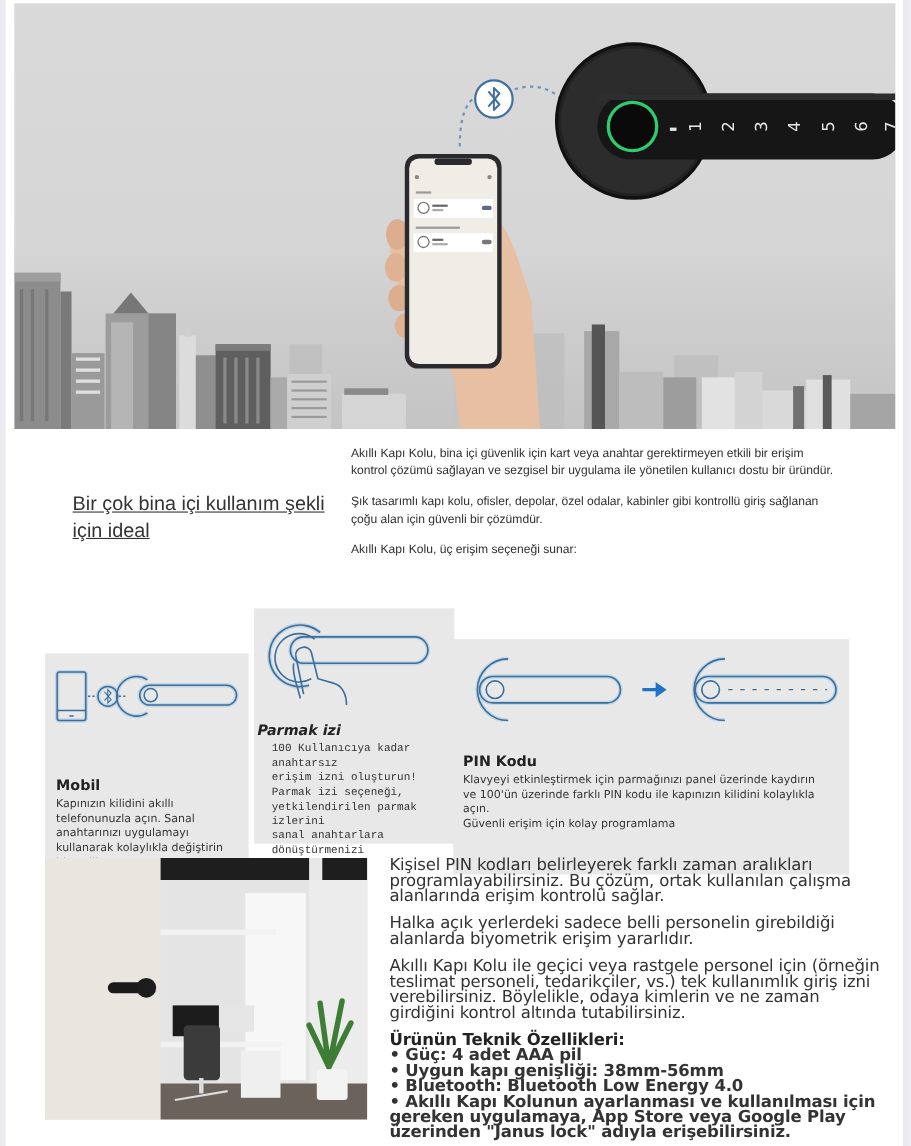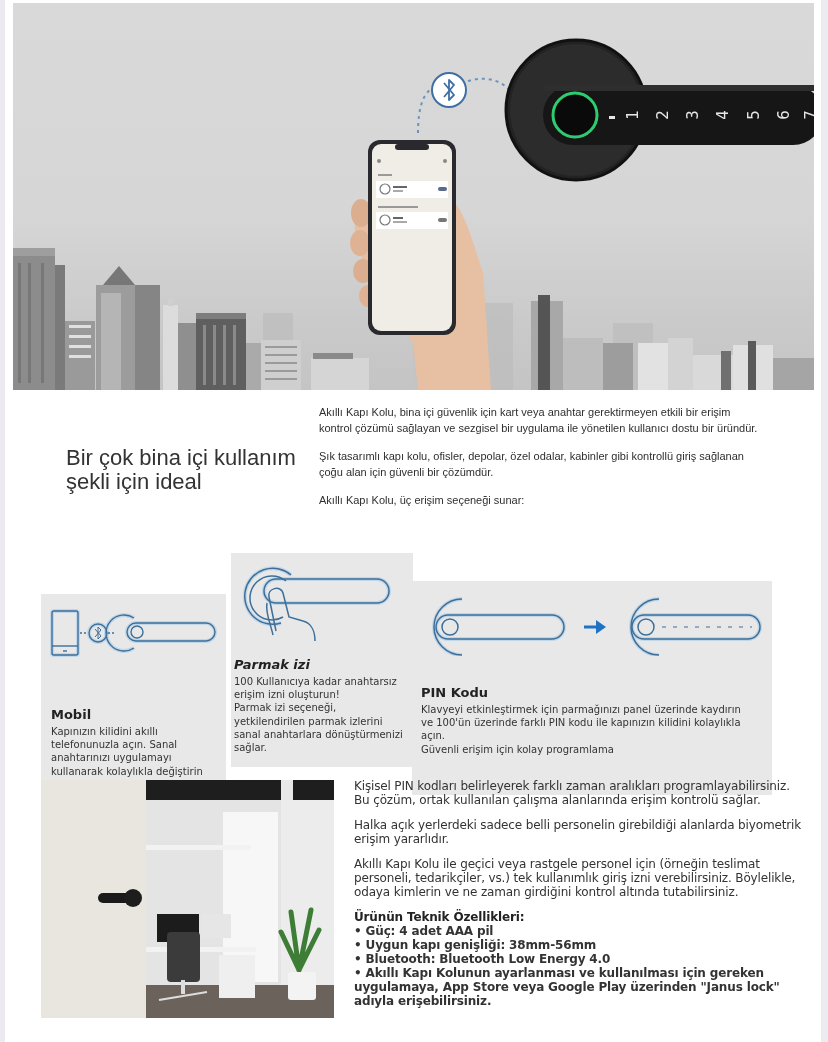--- a/index.html
+++ b/index.html
@@ -16,21 +16,21 @@
   .hero {
     position: absolute; left: 13px; top: 3px; width: 801px; height: 387px;
     background: linear-gradient(180deg, #d9d9d9 0%, #d6d6d6 55%, #cbcbcb 80%, #c4c4c4 100%);
     overflow: hidden;
   }
   .hero svg { position: absolute; left: 0; top: 0; }
 
   
   .intro-heading {
     position: absolute; left: 66px; top: 446px; width: 240px;
-    font-size: 22px; line-height: 24px; color: #333;
+    font-size: 18px; line-height: 24px; color: #333; text-decoration: underline;
   }
   .intro-text {
     position: absolute; left: 319px; top: 404px; width: 440px;
     font-size: 11px; line-height: 16px; color: #2f2f2f;
   }
   .intro-text p { margin: 0 0 12px 0; }
 
   
   .panel { position: absolute; top: 553px; height: 214px; background: #e8e8e8; }
   .panel svg { position: absolute; left: 0; top: 0; }
@@ -47,21 +47,21 @@
   
   .office {
     position: absolute; left: 41px; top: 780px; width: 293px; height: 238px; overflow: hidden;
     background: #e9e7e2;
   }
   .office svg { position: absolute; left: 0; top: 0; }
 
   
   .details {
     position: absolute; left: 354px; top: 779px; width: 450px;
-    font-family: "DejaVu Sans", sans-serif; font-size: 12px; line-height: 14px; color: #333;
+    font-family: "DejaVu Sans", sans-serif; font-size: 15px; line-height: 14px; color: #333;
     letter-spacing: -0.15px;
   }
   .details p { margin: 0 0 11px 0; }
   .details .spec-title { font-weight: bold; color: #222; margin: 0; }
   .details ul { list-style: none; margin: 0; padding: 0; font-weight: bold; }
   .details li { margin: 0; }
   .details li::before { content: "• "; }
 </style>
 </head>
 <body>
@@ -235,21 +235,21 @@
     </g>
     <g fill="none" stroke="#3d6f9a" stroke-width="1.5">
       <path d="M 60 22 A 28 28 0 1 0 50 70"></path>
       <path d="M 55 28 A 22 22 0 1 0 52 64"></path>
       <rect x="33" y="26" width="125" height="24" rx="12"></rect>
       <path d="M 45 78 L 38 44 C 36 35, 50 32, 52 40 L 58 64 L 72 68 C 80 70, 84 78, 84 88"></path>
       <path d="M 36 50 C 34 60, 40 72, 42 82"></path>
     </g>
   </svg>
   <div class="ptitle" style="left:3px; top:104px;font-style:italic;">Parmak izi</div>
-  <div class="pbody" style="left:3px; top:122px; width:178px;">
+  <div class="pbody" style="left:16px; top:122px; width:178px;font-family:Liberation Mono, monospace;">
     <span>100 Kullanıcıya kadar anahtarsız</span>
     <span>erişim izni oluşturun!</span>
     <span>Parmak izi seçeneği,</span>
     <span>yetkilendirilen parmak izlerini</span>
     <span>sanal anahtarlara dönüştürmenizi</span>
     <span>sağlar.</span>
   </div>
 </div>
 
 <div class="panel" style="left:412px; width:360px;margin-top:28px;">

